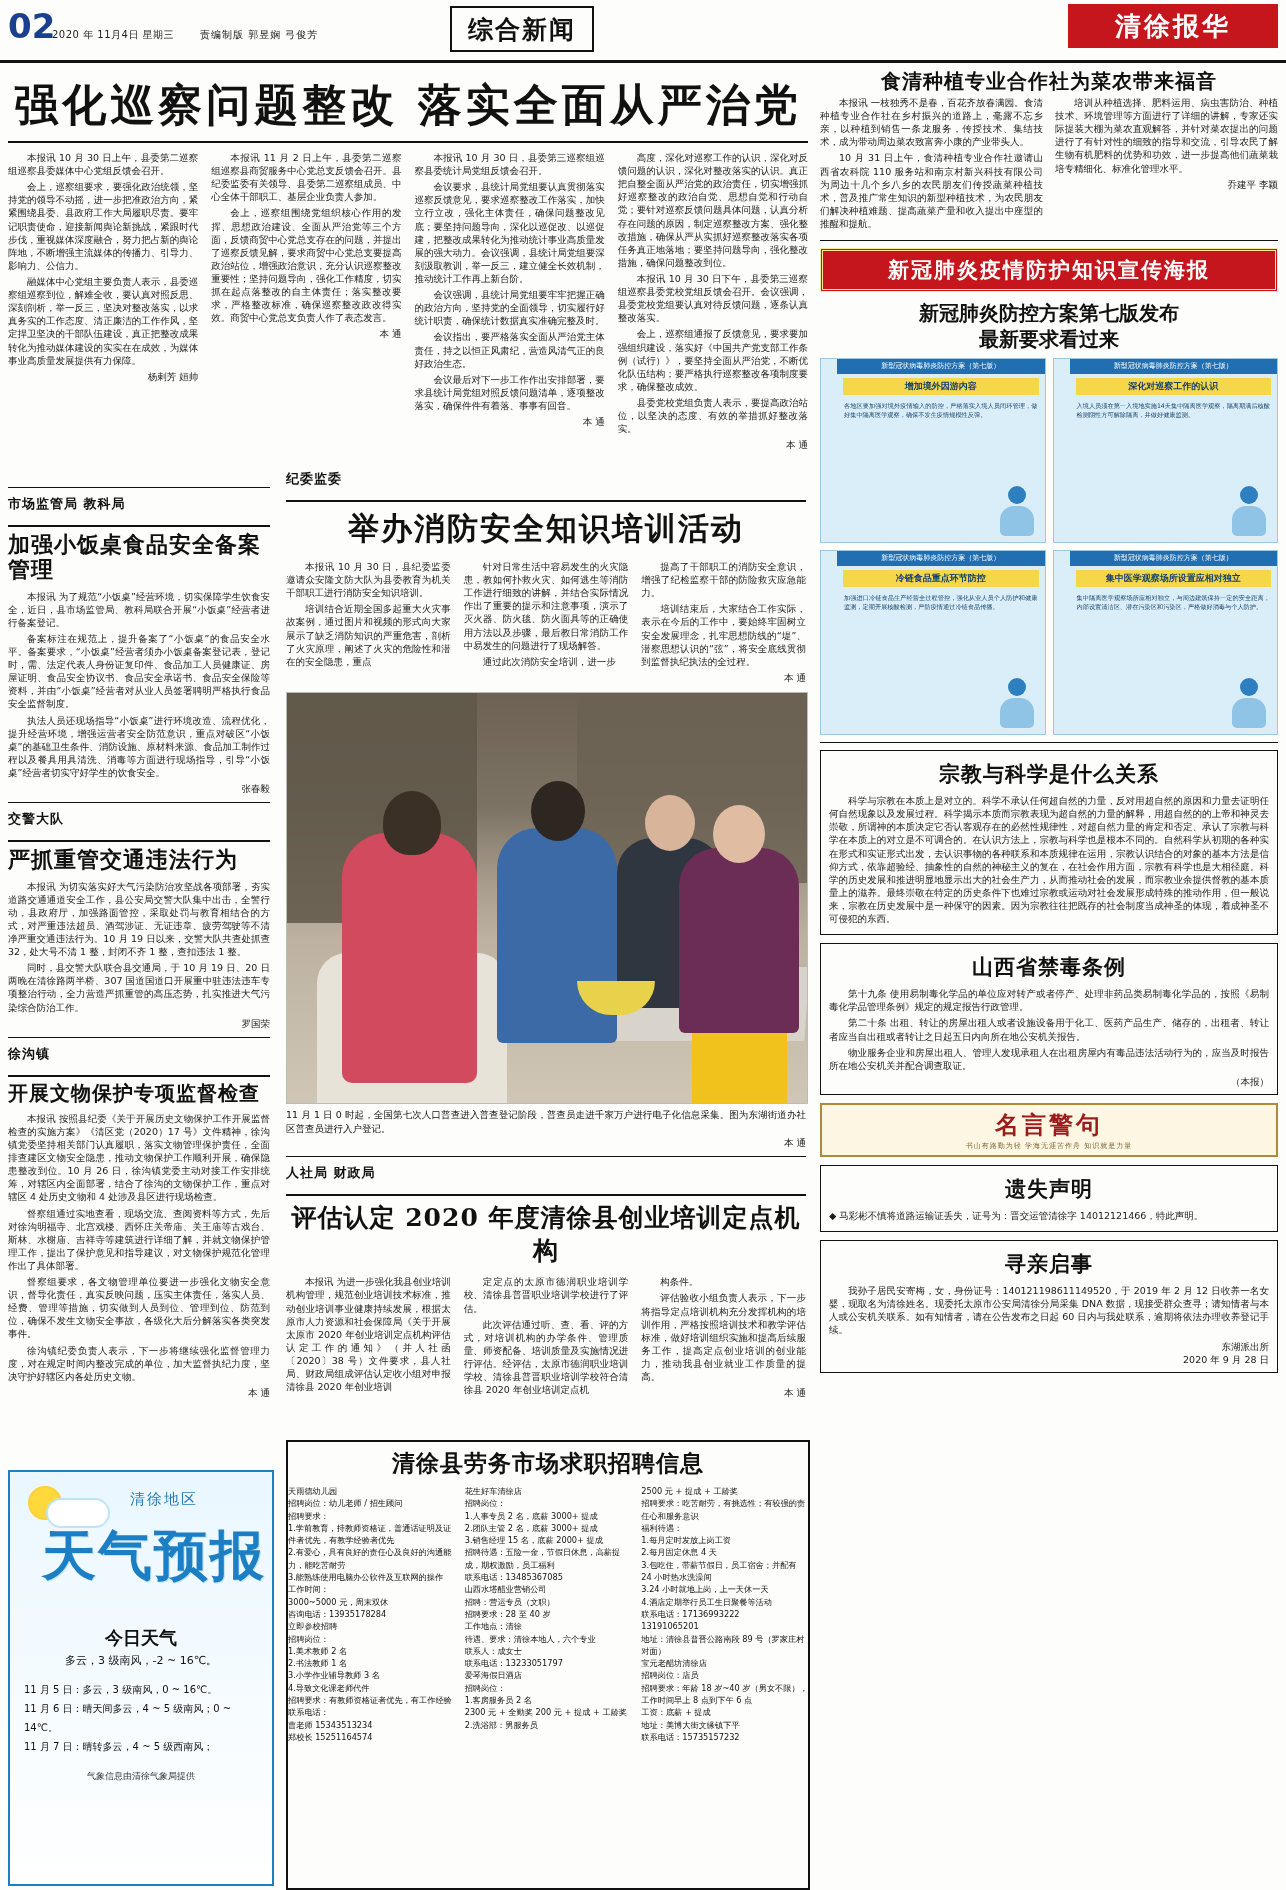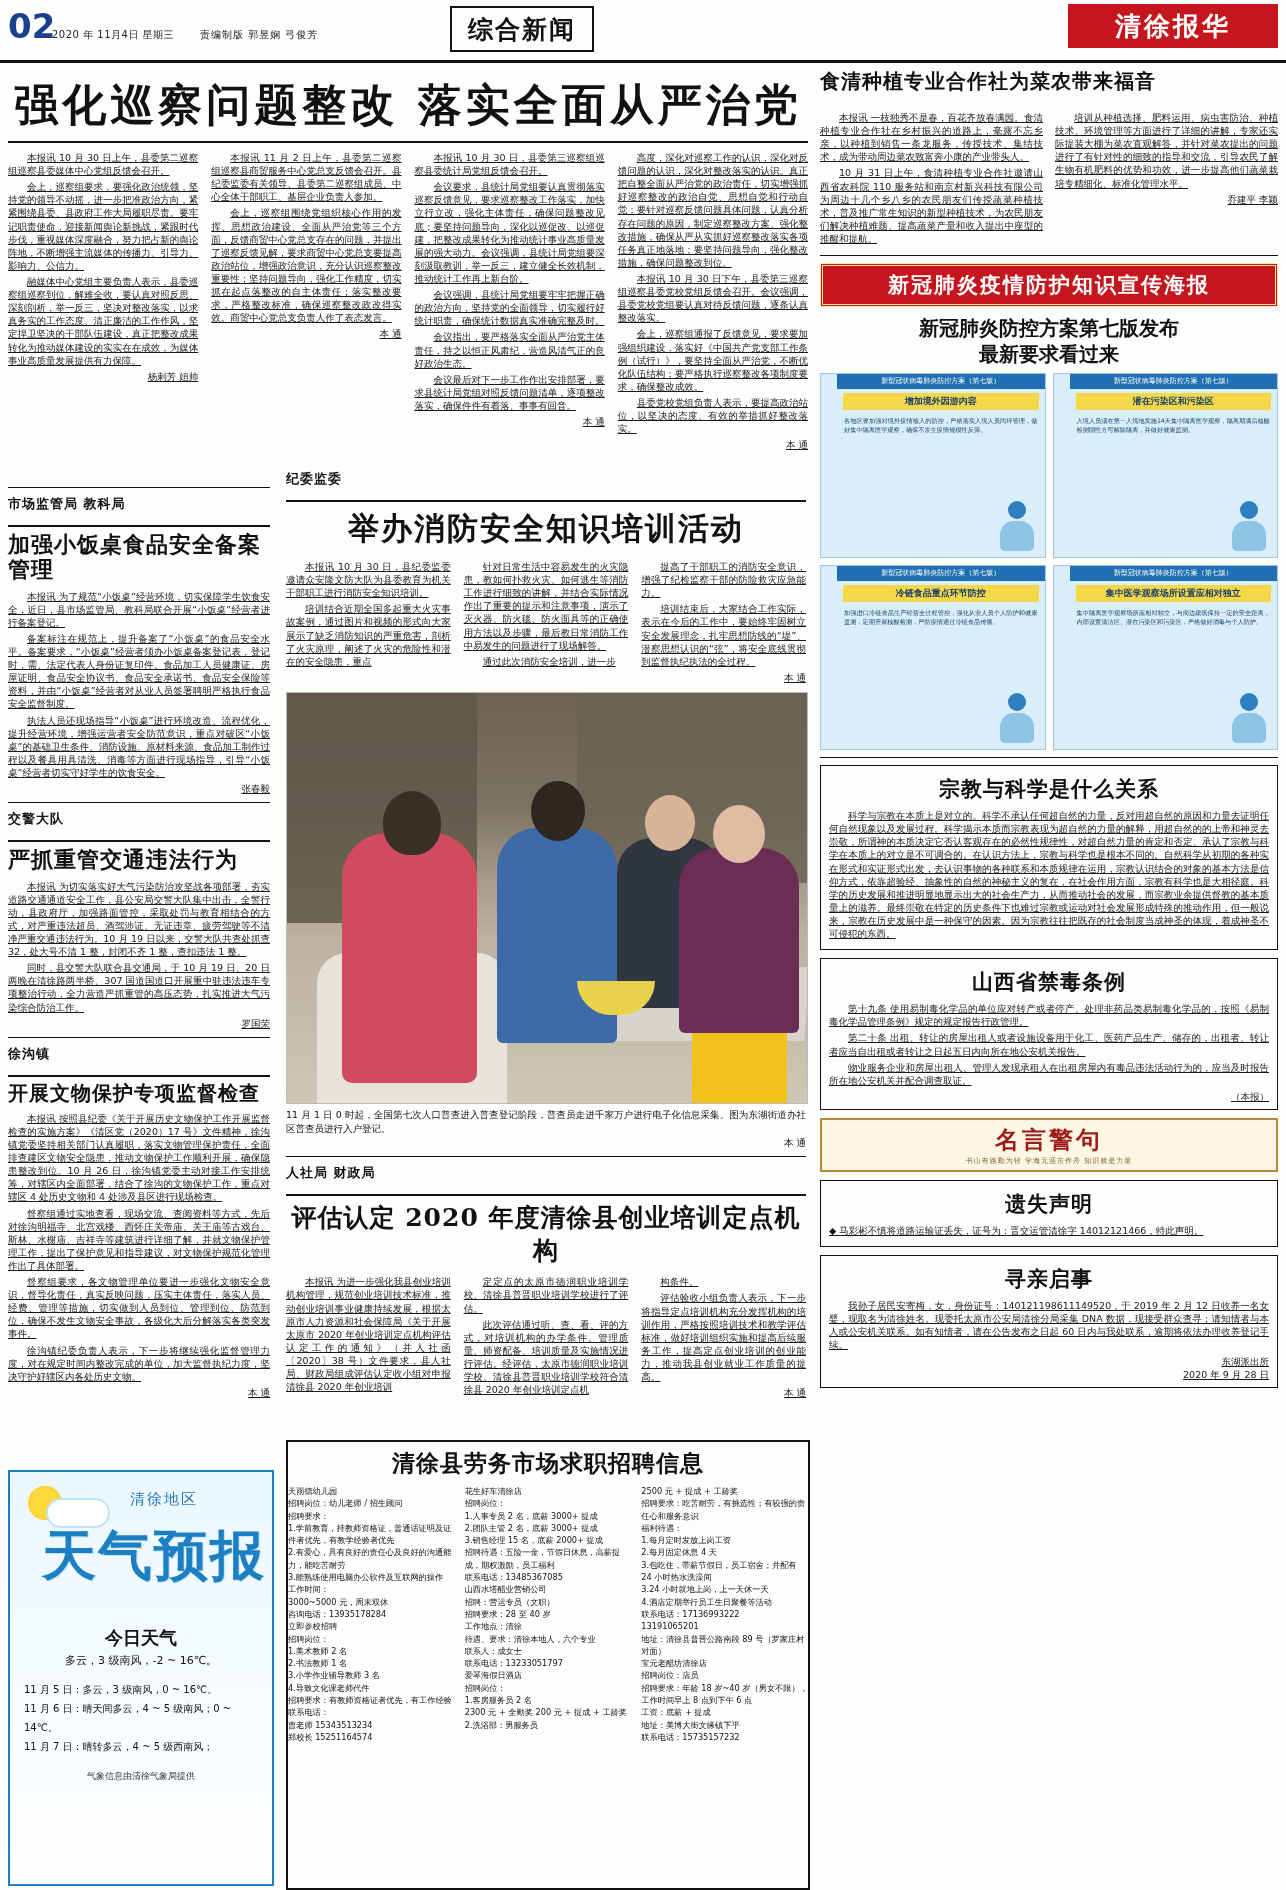--- a/index.html
+++ b/index.html
@@ -19,21 +19,21 @@
   .issue-date{position:absolute;left:52px;top:28px;font-size:10px;color:#222;letter-spacing:.5px;}
   .editors{position:absolute;left:200px;top:28px;font-size:10px;color:#222;letter-spacing:1px;}
   .section-box{position:absolute;left:450px;top:6px;width:140px;height:42px;border:2px solid #111;display:flex;align-items:center;justify-content:center;}
   .section-box span{font-size:25px;font-weight:bold;letter-spacing:2px;font-family:"DejaVu Serif","Liberation Serif",serif;}
   .nameplate{position:absolute;right:8px;top:4px;width:210px;height:44px;background:#c4161c;display:flex;align-items:center;justify-content:center;}
   .nameplate span{color:#fff;font-size:26px;font-weight:bold;letter-spacing:3px;font-family:"DejaVu Serif","Liberation Serif",serif;text-align:center;}
 
   
   .hl{font-family:"DejaVu Serif","Liberation Serif",serif;font-weight:bold;}
   .kicker{font-size:13px;font-weight:bold;border-bottom:2px solid #111;padding-bottom:12px;margin-bottom:5px;letter-spacing:1px;}
-  .body{font-size:9.5px;line-height:1.38;text-align:justify;color:#1a1a1a;text-decoration:underline;}
+  .body{font-size:9.5px;line-height:1.38;text-align:justify;color:#1a1a1a;}
   .body p{margin:0 0 3px 0;text-indent:19px;}
   .sign{text-align:right;font-size:9.5px;margin-top:2px;}
   .rule{border-top:1px solid #111;margin:7px 0;}
 
   
   .lead{position:absolute;left:8px;top:66px;width:800px;}
   .lead-title{font-size:44px;letter-spacing:4px;text-align:center;margin:10px 0 6px;}
   .lead-hr{border-top:2px solid #111;margin:4px 0 8px;}
   .cols4{display:flex;gap:13px;}
   .cols4>div{flex:1;}
@@ -64,21 +64,21 @@
   .photo .p3h{position:absolute;left:358px;bottom:252px;width:50px;height:56px;background:#d7b49a;border-radius:50%;}
   .photo .p4{position:absolute;right:8px;bottom:70px;width:120px;height:185px;background:#6b2d55;border-radius:38px 38px 6px 6px;}
   .photo .p4h{position:absolute;right:42px;bottom:240px;width:52px;height:58px;background:#e0bda2;border-radius:50%;}
   .photo .bowl{position:absolute;left:290px;bottom:88px;width:78px;height:34px;background:#e8d14b;border-radius:0 0 40px 40px;}
   .photo .crate{position:absolute;right:20px;bottom:0;width:95px;height:70px;background:#f2c21c;}
   .caption{font-size:9.5px;line-height:1.45;margin-top:4px;text-align:justify;}
   .caption .ph-src{display:block;text-align:right;}
 
   
   .col-right{position:absolute;left:820px;top:66px;width:458px;}
-  .r-title{font-size:19px;letter-spacing:1px;margin:2px 0 16px;text-align:left;}
+  .r-title{font-size:19px;letter-spacing:1px;margin:2px 0 1px;text-align:center;}
   .cols2{display:flex;gap:12px;}
   .cols2>div{flex:1;}
 
   .redbar{background:#c4161c;color:#fff;text-align:center;padding:5px 0;font-size:21px;font-weight:bold;letter-spacing:2px;border:3px double #f4c; border-color:#f7e8a0;font-family:"DejaVu Serif","Liberation Serif",serif;}
   .poster-head{text-align:center;font-size:20px;font-weight:bold;line-height:1.3;margin:8px 0 6px;font-family:"DejaVu Serif","Liberation Serif",serif;}
   .poster-grid{display:grid;grid-template-columns:1fr 1fr;gap:7px;}
   .poster{background:#d9eef8;border:1px solid #9cc9e0;height:183px;position:relative;overflow:hidden;padding-left:16px;}
   .poster .ph-t{background:#1f6fb2;color:#fff;font-size:7px;text-align:center;padding:3px 2px;line-height:1.25;}
   .poster .ph-sub{background:#f5d84a;color:#17406b;font-size:9px;font-weight:bold;text-align:center;margin:4px 6px;padding:2px;}
   .poster .ph-body{font-size:6.2px;line-height:1.5;color:#17406b;padding:2px 7px;text-align:justify;}
@@ -390,21 +390,21 @@
         <div class="ph-t">新型冠状病毒肺炎防控方案（第七版）</div>
         <div class="ph-sub">增加境外因游内容</div>
         <div class="ph-body">各地区要加强对境外疫情输入的防控，严格落实入境人员闭环管理，做好集中隔离医学观察，确保不发生疫情规模性反弹。</div>
         <div class="ph-fig">
             <div class="hd"></div>
             <div class="bd"></div>
           </div>
       </div>
       <div class="poster">
         <div class="ph-t">新型冠状病毒肺炎防控方案（第七版）</div>
-        <div class="ph-sub">潜在污染区和污染区</div>
+        <div class="ph-sub">深化对巡察工作的认识</div>
         <div class="ph-body">入境人员须在第一入境地实施14天集中隔离医学观察，隔离期满后核酸检测阴性方可解除隔离，并做好健康监测。</div>
         <div class="ph-fig">
             <div class="hd"></div>
             <div class="bd"></div>
           </div>
       </div>
       <div class="poster">
         <div class="ph-t">新型冠状病毒肺炎防控方案（第七版）</div>
         <div class="ph-sub">冷链食品重点环节防控</div>
         <div class="ph-body">加强进口冷链食品生产经营全过程管控，强化从业人员个人防护和健康监测，定期开展核酸检测，严防疫情通过冷链食品传播。</div>

